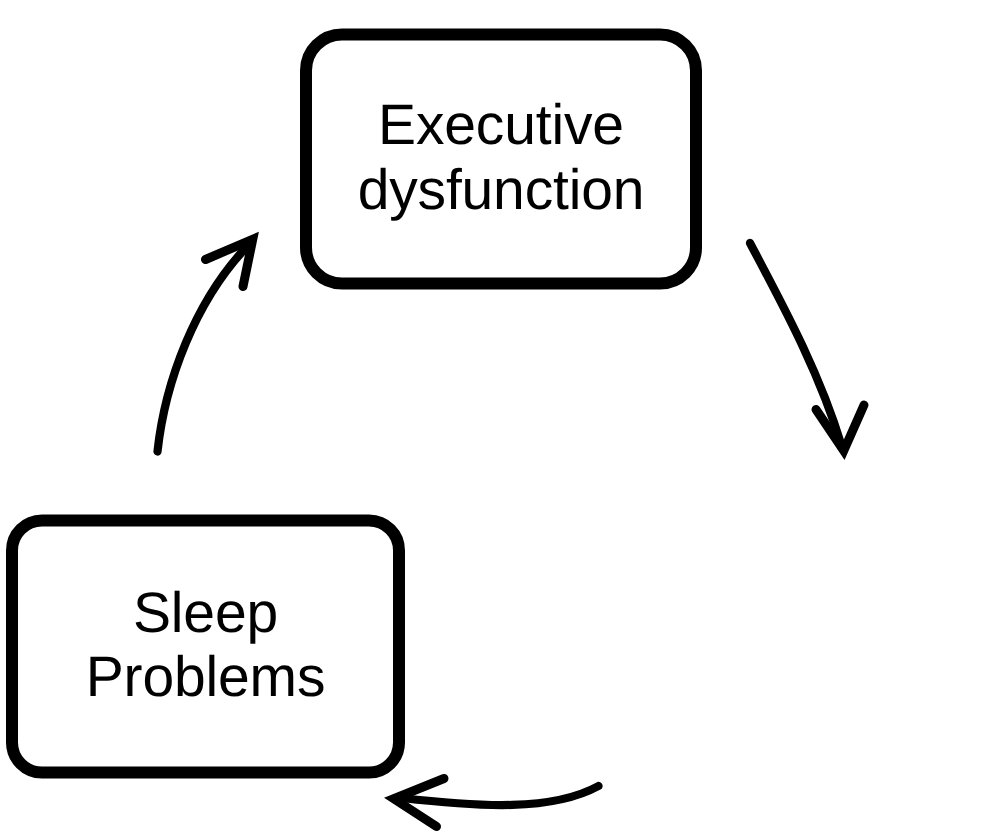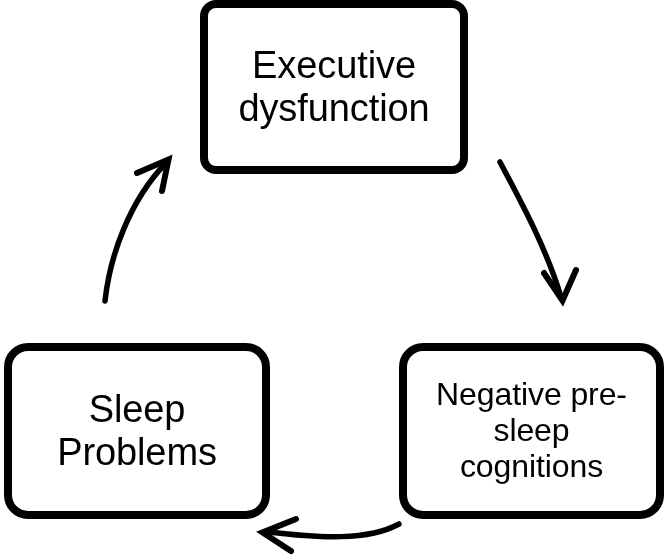--- a/index.html
+++ b/index.html
@@ -29,25 +29,25 @@
     align-items: center;
     justify-content: center;
     text-align: center;
     color: #000000;
     font-weight: 400;
     line-height: 1.12;
     letter-spacing: -0.1px;
   }
   #node-executive-dysfunction {
     left: 200px;
-    top: 0;
+    top: 19px;
     width: 268px;
     height: 174px;
     border-width: 8px;
-    border-radius: 16px;
+    border-radius: 28px;
     font-size: 38px;
     padding: 0 10px;
   }
   #node-negative-presleep-cognitions {
     left: 399px;
     top: 343px;
     width: 265px;
     height: 176px;
     border-width: 8px;
     border-radius: 24px;
@@ -112,24 +112,19 @@
       <path class="arrow-stroke" d="M 105 301 C 110 255, 130 200, 166 163"></path>
       <path class="arrow-head" d="M 137 173 L 168.5 159.5 L 162 191"></path>
     </g>
   </svg>
 
   <div class="node-box" id="node-executive-dysfunction">
     <span class="node-label">Executive
 dysfunction</span>
   </div>
 
-  <div class="node-box" id="node-negative-presleep-cognitions">
-    <span class="node-label">Negative pre-
-sleep
-cognitions</span>
-  </div>
 
   <div class="node-box" id="node-sleep-problems">
     <span class="node-label">Sleep
 Problems</span>
   </div>
 
 </div>
 
 </body></html>

